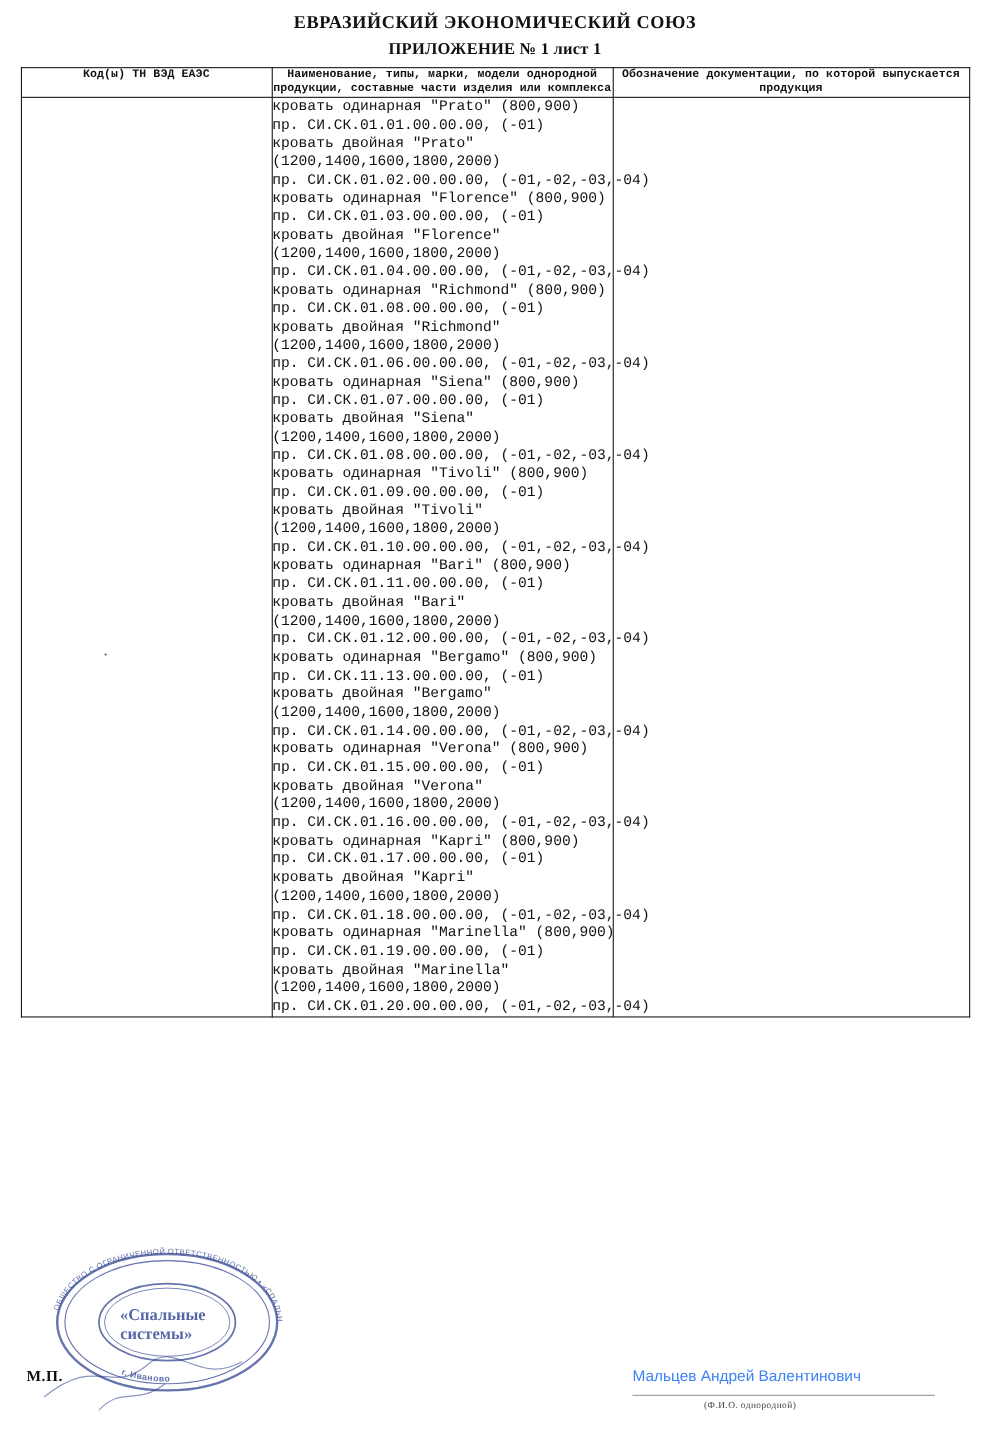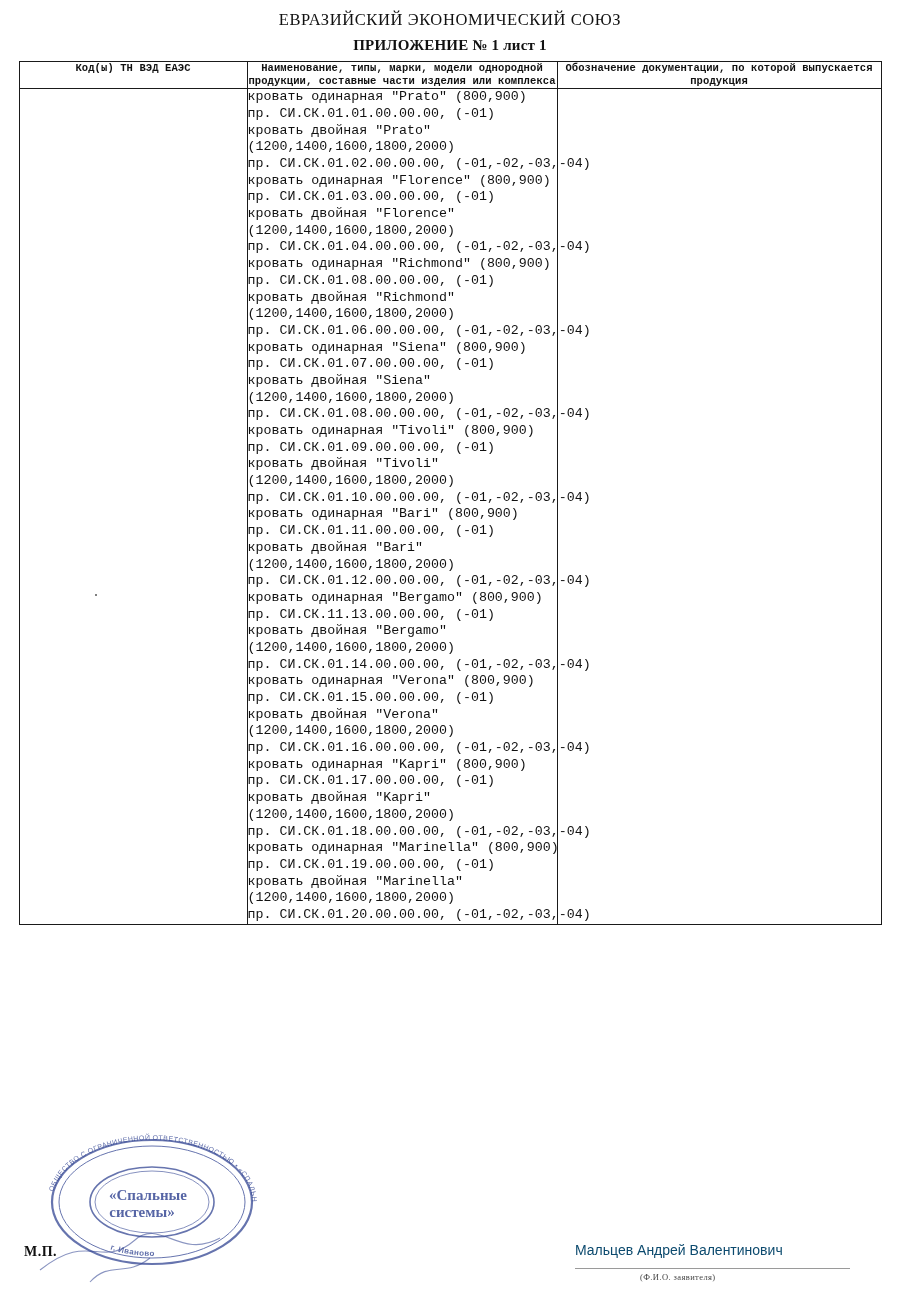--- a/index.html
+++ b/index.html
@@ -21,21 +21,21 @@
     height: 1300px;
     padding: 0;
     box-sizing: border-box;
   }
   .header {
     text-align: center;
     padding-top: 10px;
   }
   .header .line1 {
     font-size: 16.5px;
-    font-weight: normal;
+    font-weight: bold;
     letter-spacing: 0.6px;
     margin-bottom: 7px;
   }
   .header .line2 {
     font-size: 15px;
     font-weight: bold;
     letter-spacing: 0.2px;
     margin-bottom: 7px;
   }
   .header .line3 {
@@ -130,21 +130,21 @@
     font-weight: bold;
     letter-spacing: 0.5px;
     color: #111;
   }
   .signer {
     position: absolute;
     left: 575px;
     top: 10px;
     font-size: 14px;
     font-family: "Liberation Sans", sans-serif;
-    color: #0c4a6e;
+    color: #3b82f6;
   }
   .signline {
     position: absolute;
     left: 575px;
     top: 36px;
     width: 275px;
     border-bottom: 1px solid #9a9a9a;
   }
   .signcaption {
     position: absolute;
@@ -249,21 +249,21 @@
           </td>
         <td></td>
       </tr>
     </tbody>
   </table>
 
   <div class="footer">
     <div class="mp">М.П.</div>
     <div class="signer">Мальцев Андрей Валентинович</div>
     <div class="signline"></div>
-    <div class="signcaption">(Ф.И.О. заявителя)</div>
+    <div class="signcaption">(Ф.И.О. однородной)</div>
   </div>
 
   <div class="stamp">
     <svg width="250" height="165" viewBox="0 0 250 165" xmlns="http://www.w3.org/2000/svg">
       <defs>
         <path id="outerArc" d="M 22,82 A 100,62 0 1 1 222,82" fill="none"></path>
         <path id="innerArcBottom" d="M 38,86 A 84,50 0 1 0 206,86" fill="none"></path>
       </defs>
       <g opacity="0.72" stroke="#2c3f8f" fill="none">
         <ellipse cx="122" cy="82" rx="100" ry="62" stroke-width="2.2"></ellipse>

